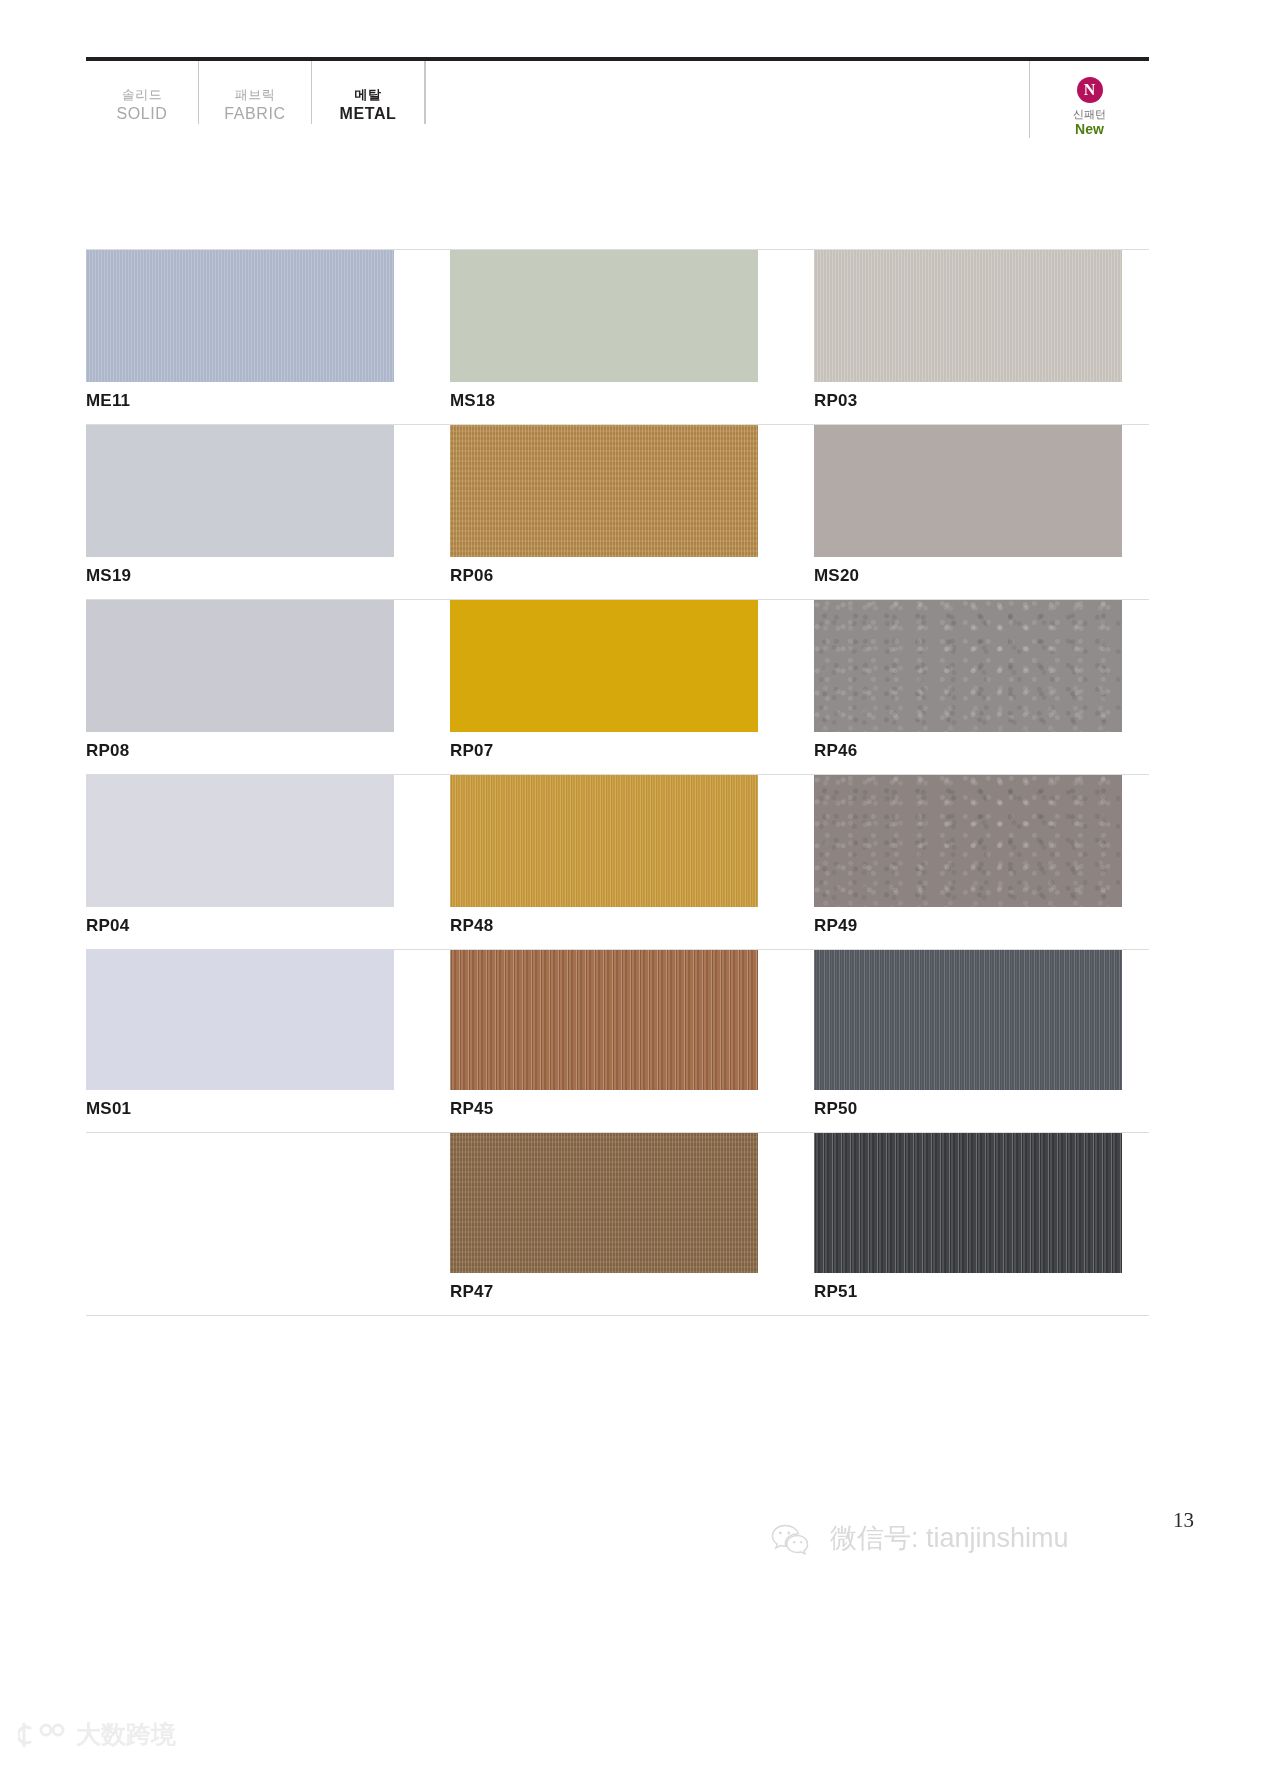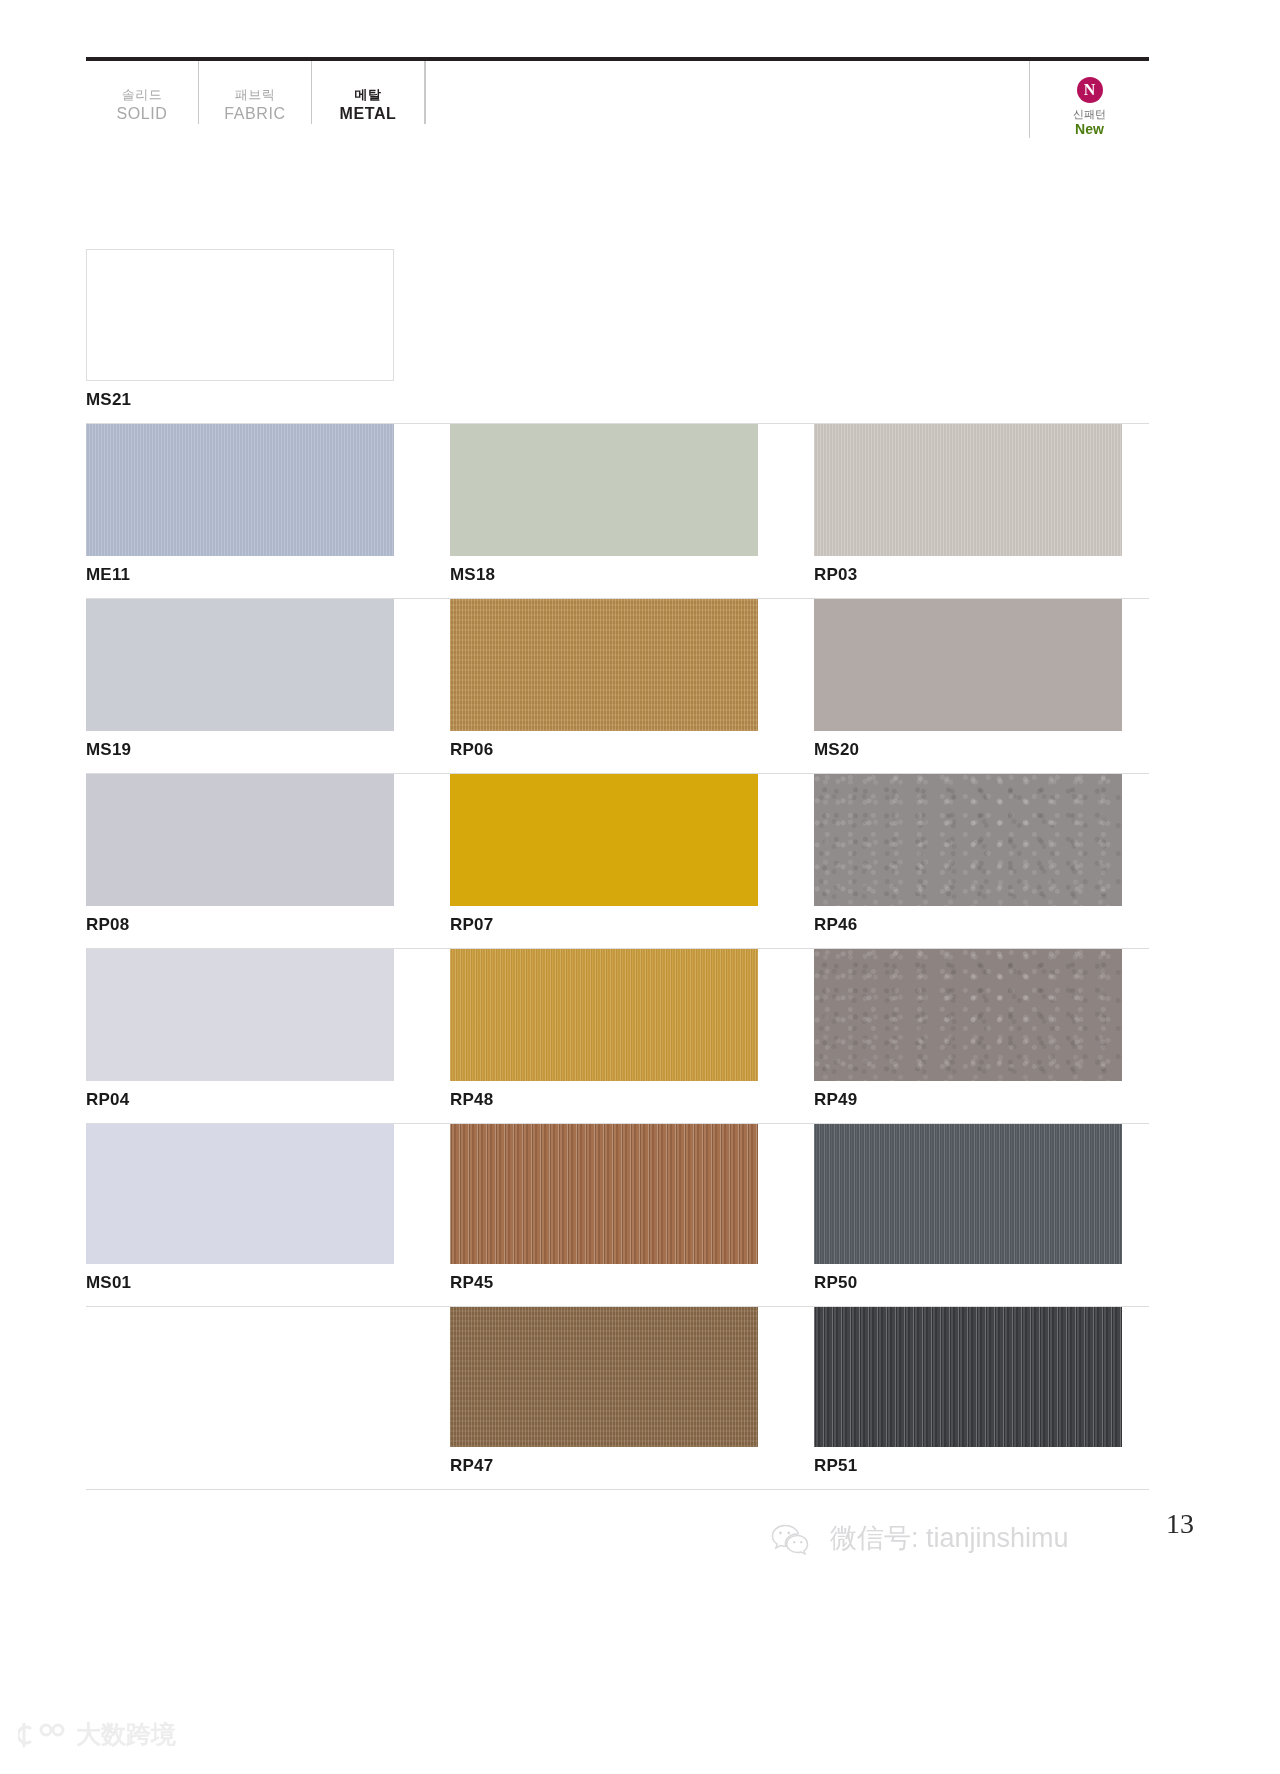--- a/index.html
+++ b/index.html
@@ -187,21 +187,21 @@
         rgba(0,0,0,0.03) 2px, rgba(0,0,0,0.03) 5px);
     pointer-events: none;
   }
   .tex-flat::after { content: none; }
 
   
   .page-number {
     position: absolute;
     right: 86px;
     top: 1508px;
-    font-size: 28px;
+    font-size: 21px;
     color: #2a2a2a;
     font-family: "Liberation Serif", serif;
   }
   .watermark {
     position: absolute;
     left: 770px;
     top: 1520px;
     display: flex;
     align-items: center;
     gap: 20px;
@@ -259,24 +259,20 @@
       <div class="new-block">
         <div class="n-badge">N</div>
         <span class="new-ko">신패턴</span>
         <span class="new-en">New</span>
       </div>
     </div>
   </div>
 
   <div class="grid">
       <div class="row">
-        <div class="cell">
-          <div class="swatch tex-flat outlined" style="background: rgb(255, 255, 255);"></div>
-          <div class="label">MS21</div>
-        </div>
       </div>
       <div class="row">
         <div class="cell">
           <div class="swatch tex-fine" style="background: rgb(180, 189, 209);"></div>
           <div class="label">ME11</div>
         </div>
         <div class="cell">
           <div class="swatch tex-flat" style="background: rgb(197, 203, 189);"></div>
           <div class="label">MS18</div>
         </div>

